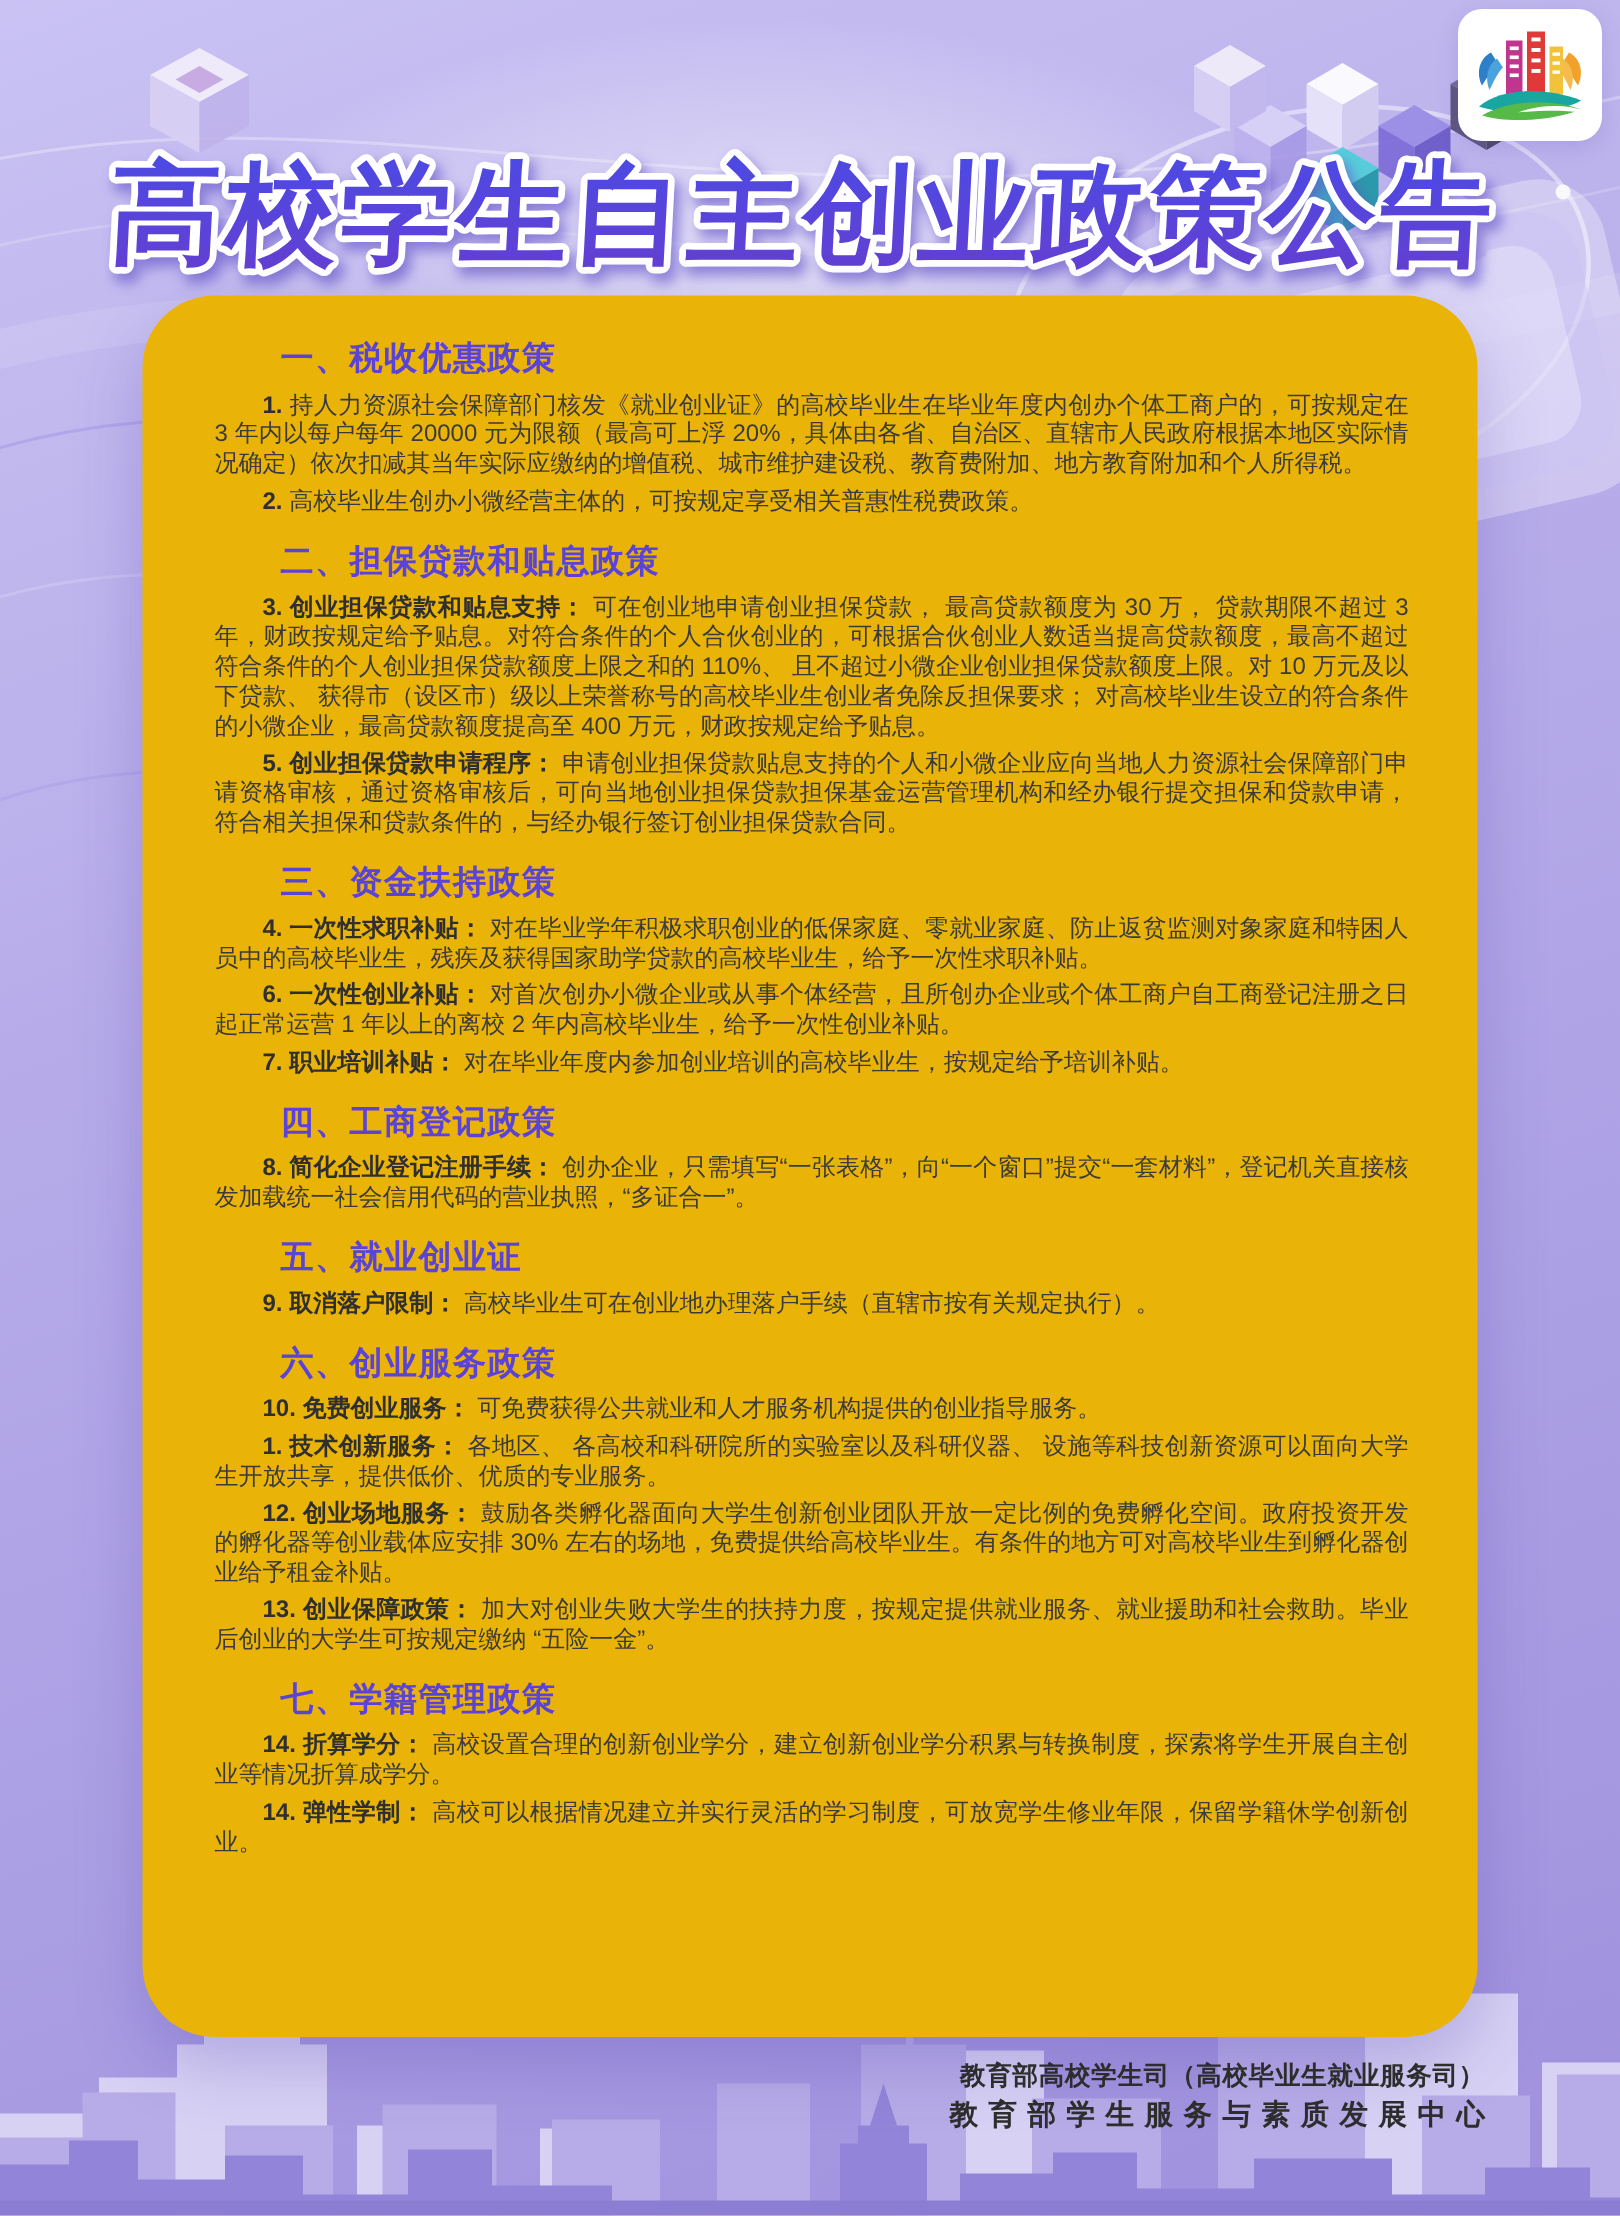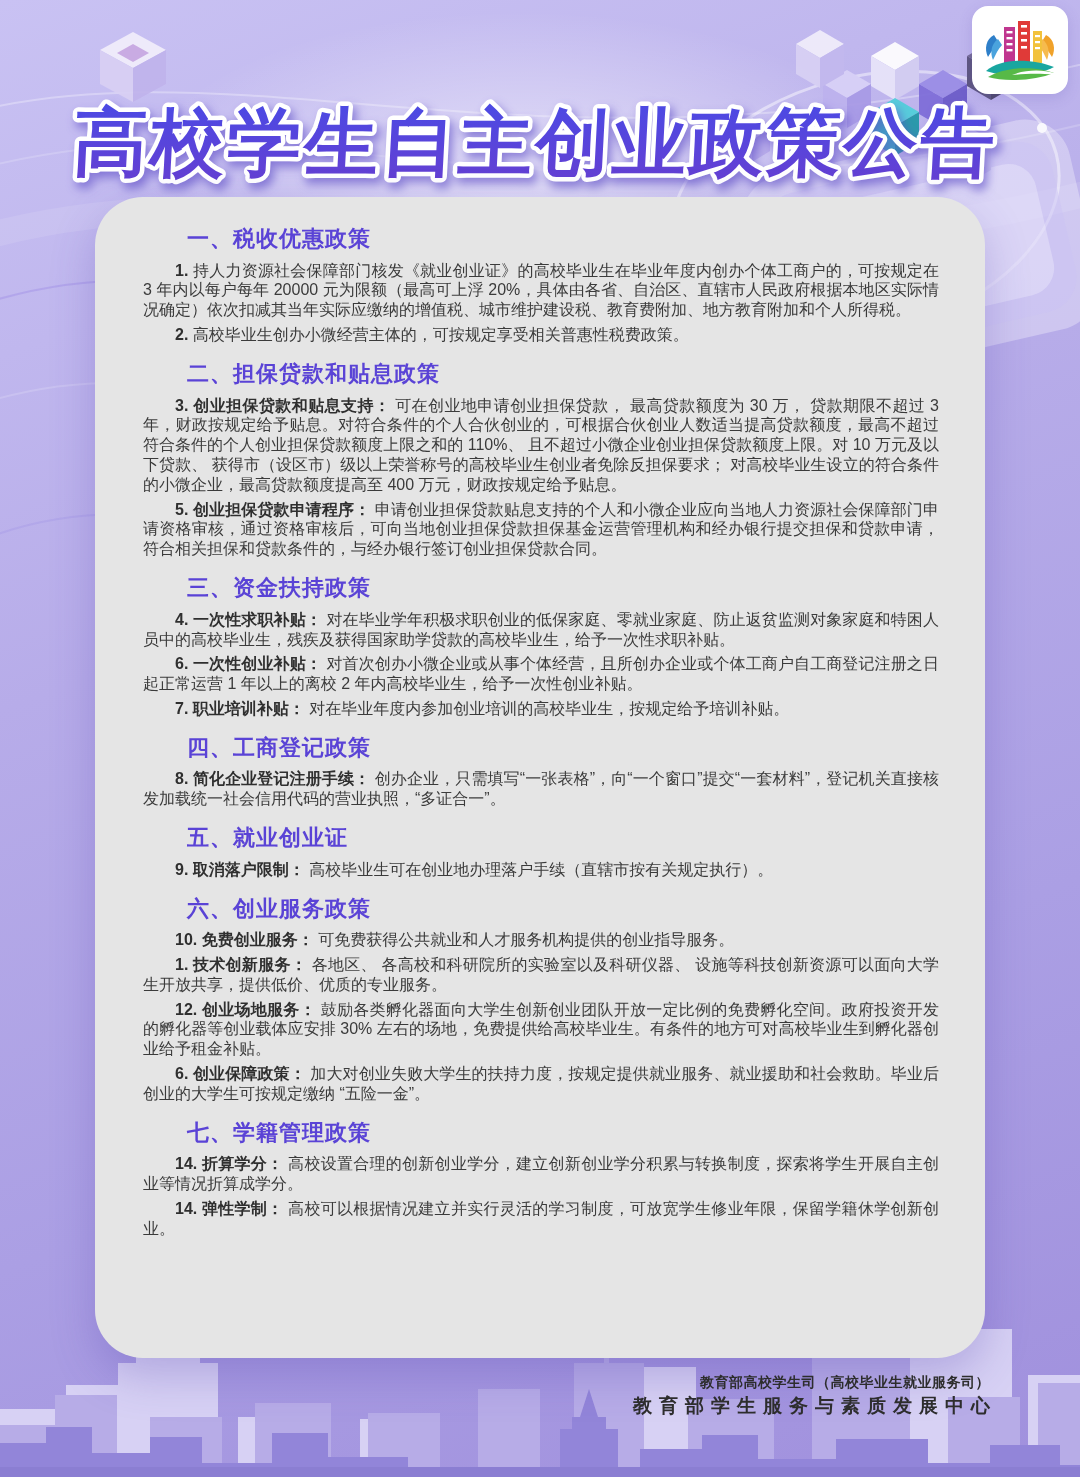--- a/index.html
+++ b/index.html
@@ -24,41 +24,41 @@
     position:absolute; right:12px; top:6px; width:96px; height:88px;
     background:#ffffff; border-radius:16px;
     display:flex; align-items:center; justify-content:center;
     box-shadow:0 4px 14px rgba(90,70,180,0.18);
   }
   
   .title-svg { position:absolute; left:0; top:58px; }
   
   .card {
     position:absolute; left:95px; top:197px; width:890px; height:1161px;
-    background:#e5e5e5; border-radius:48px;
+    background:#eab308; border-radius:48px;
     box-shadow:0 18px 44px rgba(84,63,172,0.28);
     padding:26px 46px 16px 48px; overflow:hidden;
   }
   .card section { margin:0; }
   .card h2 {
     color:#5a43d6; font-size:22px; font-weight:bold; letter-spacing:1px;
     margin:15px 0 7px 44px; line-height:1.3;
   }
   .card section:first-child h2 { margin-top:2px; }
   .card p {
     font-size:16px; line-height:1.24; color:#3b3b3b;
     text-indent:2em; text-align:justify; margin:5px 0;
   }
   .card p b { color:#2f2f2f; }
   
   .footer {
     position:absolute; right:90px; top:1372px; text-align:right;
     color:#2d2d2d; font-weight:bold;
   }
-  .footer .f1 { font-size:14px; line-height:1.45; letter-spacing:0.5px; }
+  .footer .f1 { font-size:17px; line-height:1.45; letter-spacing:0.5px; }
   .footer .f2 { font-size:19px; line-height:1.45; letter-spacing:7px; margin-right:-7px; }
 </style>
 </head>
 <body>
 
 <div class="glow"></div>
 
 <svg class="waves" width="1080" height="760" viewBox="0 0 1080 760">
   <path d="M-60 120 C 250 30, 520 200, 1100 60" fill="none" stroke="rgba(255,255,255,0.30)" stroke-width="2"></path>
   <path d="M-60 180 C 280 70, 540 260, 1100 120" fill="none" stroke="rgba(255,255,255,0.18)" stroke-width="2"></path>
@@ -234,21 +234,21 @@
       </section>
       <section>
         <h2>五、就业创业证</h2>
         <p><b>9. 取消落户限制：</b> 高校毕业生可在创业地办理落户手续（直辖市按有关规定执行）。</p>
       </section>
       <section>
         <h2>六、创业服务政策</h2>
         <p><b>10. 免费创业服务：</b> 可免费获得公共就业和人才服务机构提供的创业指导服务。</p>
         <p><b>1. 技术创新服务：</b> 各地区、 各高校和科研院所的实验室以及科研仪器、 设施等科技创新资源可以面向大学生开放共享，提供低价、优质的专业服务。</p>
         <p><b>12. 创业场地服务：</b> 鼓励各类孵化器面向大学生创新创业团队开放一定比例的免费孵化空间。政府投资开发的孵化器等创业载体应安排 30% 左右的场地，免费提供给高校毕业生。有条件的地方可对高校毕业生到孵化器创业给予租金补贴。</p>
-        <p><b>6. 创业保障政策：</b> 加大对创业失败大学生的扶持力度，按规定提供就业服务、就业援助和社会救助。毕业后创业的大学生可按规定缴纳 “五险一金”。</p>
+        <p><b>13. 创业保障政策：</b> 加大对创业失败大学生的扶持力度，按规定提供就业服务、就业援助和社会救助。毕业后创业的大学生可按规定缴纳 “五险一金”。</p>
       </section>
       <section>
         <h2>七、学籍管理政策</h2>
         <p><b>14. 折算学分：</b> 高校设置合理的创新创业学分，建立创新创业学分积累与转换制度，探索将学生开展自主创业等情况折算成学分。</p>
         <p><b>14. 弹性学制：</b> 高校可以根据情况建立并实行灵活的学习制度，可放宽学生修业年限，保留学籍休学创新创业。</p>
       </section>
     </div>
 </div>
 
 <div class="footer">

